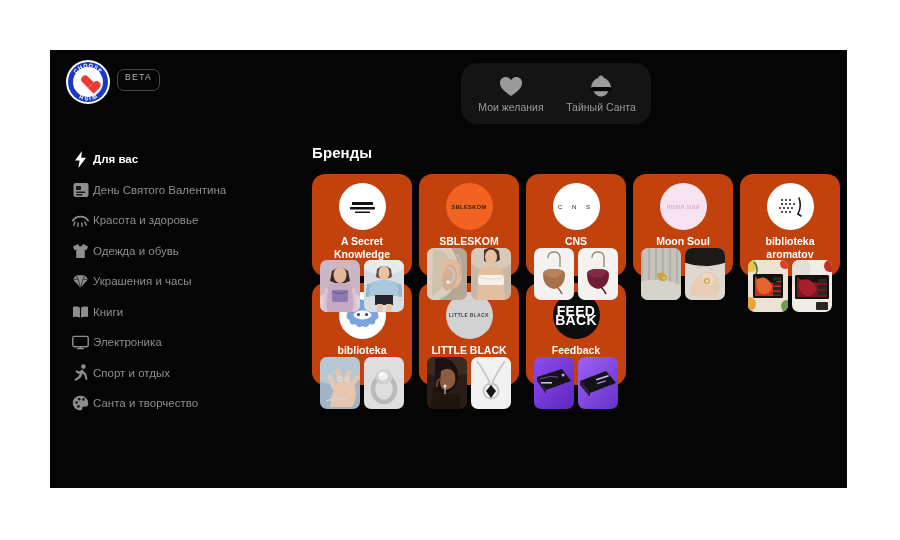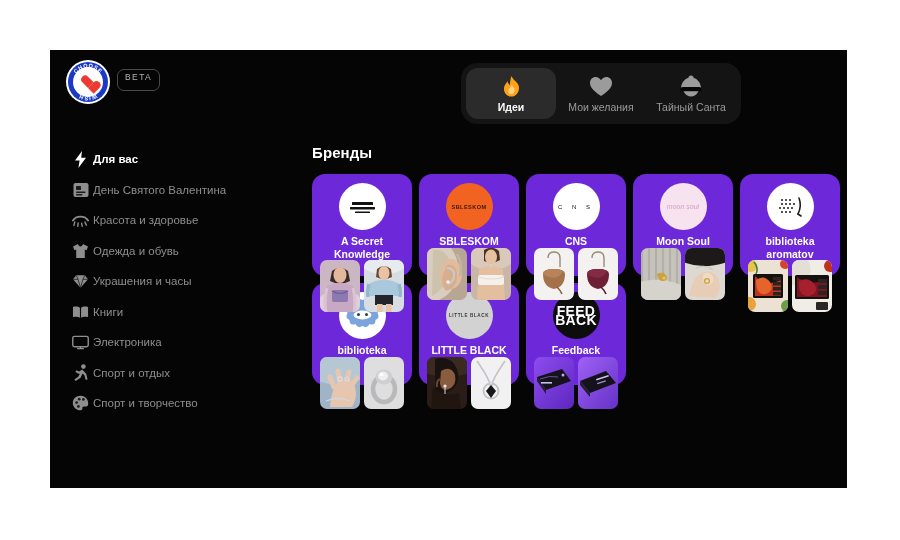--- a/index.html
+++ b/index.html
@@ -91,21 +91,21 @@
   .nav-label { font-size: 11.5px; color: #8e8e8e; white-space: nowrap; }
   .nav-item.active .nav-label { color: #ffffff; font-weight: bold; }
 
   
   #main { position: absolute; left: 262px; top: 94px; right: 6px; }
   #section-title { font-size: 15px; font-weight: bold; color: #ffffff;
     margin-bottom: 13px; letter-spacing: 0.1px; }
   #brand-grid { display: flex; flex-wrap: wrap; gap: 7px; }
   .brand-card {
     width: 100px; height: 102px;
-    background: #6d28d9; border-radius: 13px;
+    background: #c2410c; border-radius: 13px;
     padding: 9px 8px 8px;
     display: flex; flex-direction: column; align-items: center;
     cursor: pointer;
   }
   .brand-logo-circle {
     width: 47px; height: 47px; border-radius: 50%;
     display: flex; align-items: center; justify-content: center;
     overflow: hidden; flex: none;
   }
   .brand-name {
@@ -137,32 +137,20 @@
         </defs>
         <text><textPath href="#arcTop" startOffset="50%" text-anchor="middle">CHOOSE</textPath></text>
         <text><textPath href="#arcBot" startOffset="50%" text-anchor="middle">WISH</textPath></text>
       </svg>
     </div>
 
     <div id="beta-badge">BETA</div>
 
     <div id="tabbar">
 
-      <div class="tab active">
-        <span class="tab-icon">
-          <svg width="21" height="23" viewBox="0 0 21 23">
-            <path d="M10.5 1 C 12.2 5.5 16.4 6.6 17.6 10.6 C 19.2 15.8 15.6 21.5 10.5 21.5
-                     C 5.4 21.5 1.8 16.6 3.3 11.6 C 4.0 9.3 5.6 8.2 6.3 6.0
-                     C 6.9 8.2 8.1 9.0 8.6 10.4 C 9.4 7.0 9.2 4.0 10.5 1 Z" fill="#ffa116"></path>
-            <path d="M10.6 9.5 C 11.6 11.6 13.6 12.4 13.6 15.0 C 13.6 17.6 12.2 19.3 10.4 19.3
-                     C 8.6 19.3 7.2 17.8 7.4 15.6 C 7.6 13.2 9.7 12.6 10.6 9.5 Z" fill="#ffd080"></path>
-          </svg>
-        </span>
-        <span class="tab-label">Идеи</span>
-      </div>
 
       <div class="tab">
         <span class="tab-icon">
           <svg width="24" height="21" viewBox="0 0 24 21">
             <path d="M12 20 C 2 13.5 1 9.5 1 6.8 C 1 3.4 3.6 1 6.6 1 C 9 1 10.9 2.3 12 4.2
                      C 13.1 2.3 15 1 17.4 1 C 20.4 1 23 3.4 23 6.8 C 23 9.5 22 13.5 12 20 Z" fill="#9b9b9b"></path>
           </svg>
         </span>
         <span class="tab-label">Мои желания</span>
       </div>
@@ -275,21 +263,21 @@
         <svg width="17" height="16" viewBox="0 0 17 16">
           <path d="M8.5 0.8 C 4.2 0.8 0.8 3.9 0.8 7.9 C 0.8 11.9 4.2 15.2 8.5 15.2
                    C 10 15.2 10.6 14.2 10.4 13.3 C 10.1 12.2 10.9 11.5 12 11.5 H13.8
                    C 15.5 11.5 16.2 10.3 16.2 8.4 C 16.2 4.1 12.8 0.8 8.5 0.8 Z" fill="#8e8e8e"></path>
           <circle cx="4.6" cy="7.6" r="1.35" fill="#1a1a1a"></circle>
           <circle cx="7.2" cy="4.2" r="1.35" fill="#1a1a1a"></circle>
           <circle cx="11.4" cy="4.4" r="1.35" fill="#1a1a1a"></circle>
           <circle cx="6.4" cy="11.4" r="1.35" fill="#1a1a1a"></circle>
         </svg>
       </span>
-      <span class="nav-label">Спорт и творчество</span>
+      <span class="nav-label">Санта и творчество</span>
     </div>
 
   </div>
 
   <div id="main">
     <div id="section-title">Бренды</div>
 
     <div id="brand-grid">
 
       <div class="brand-card">

